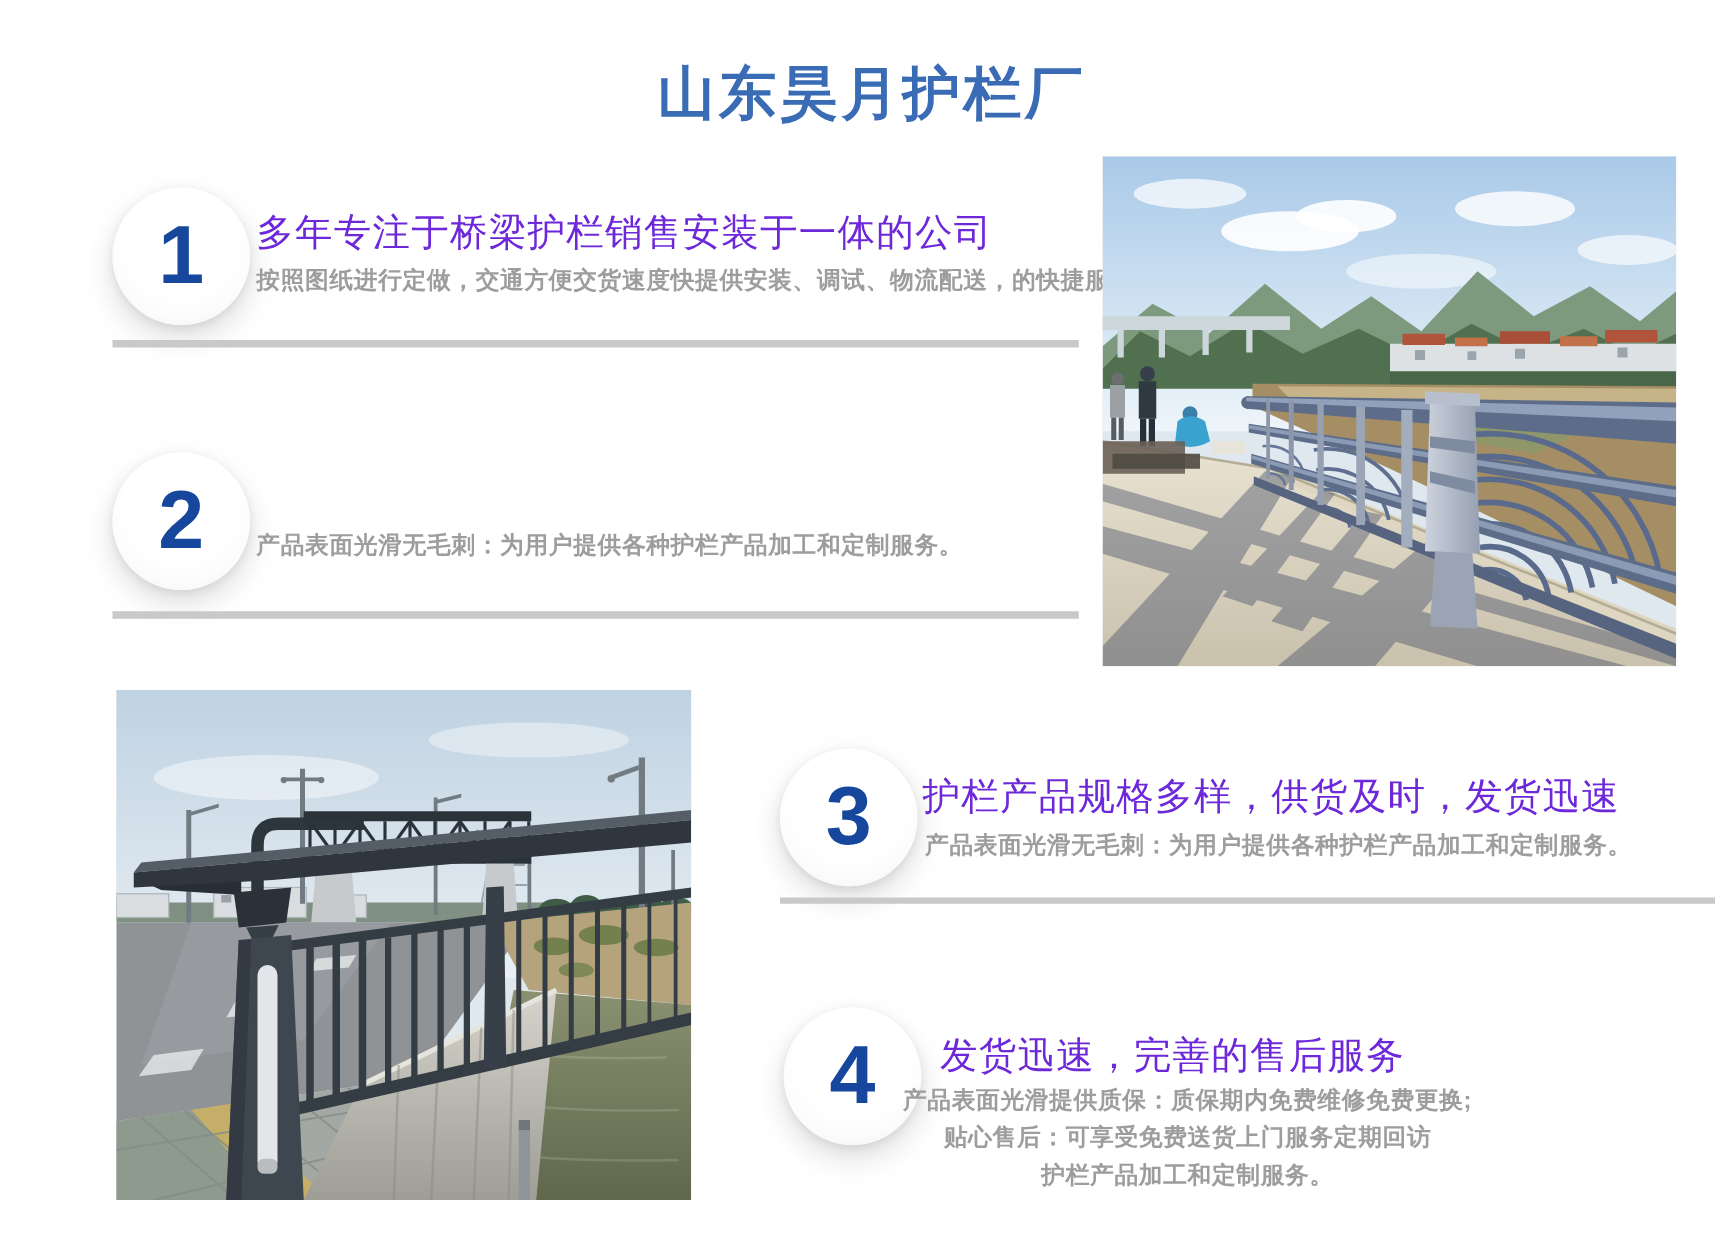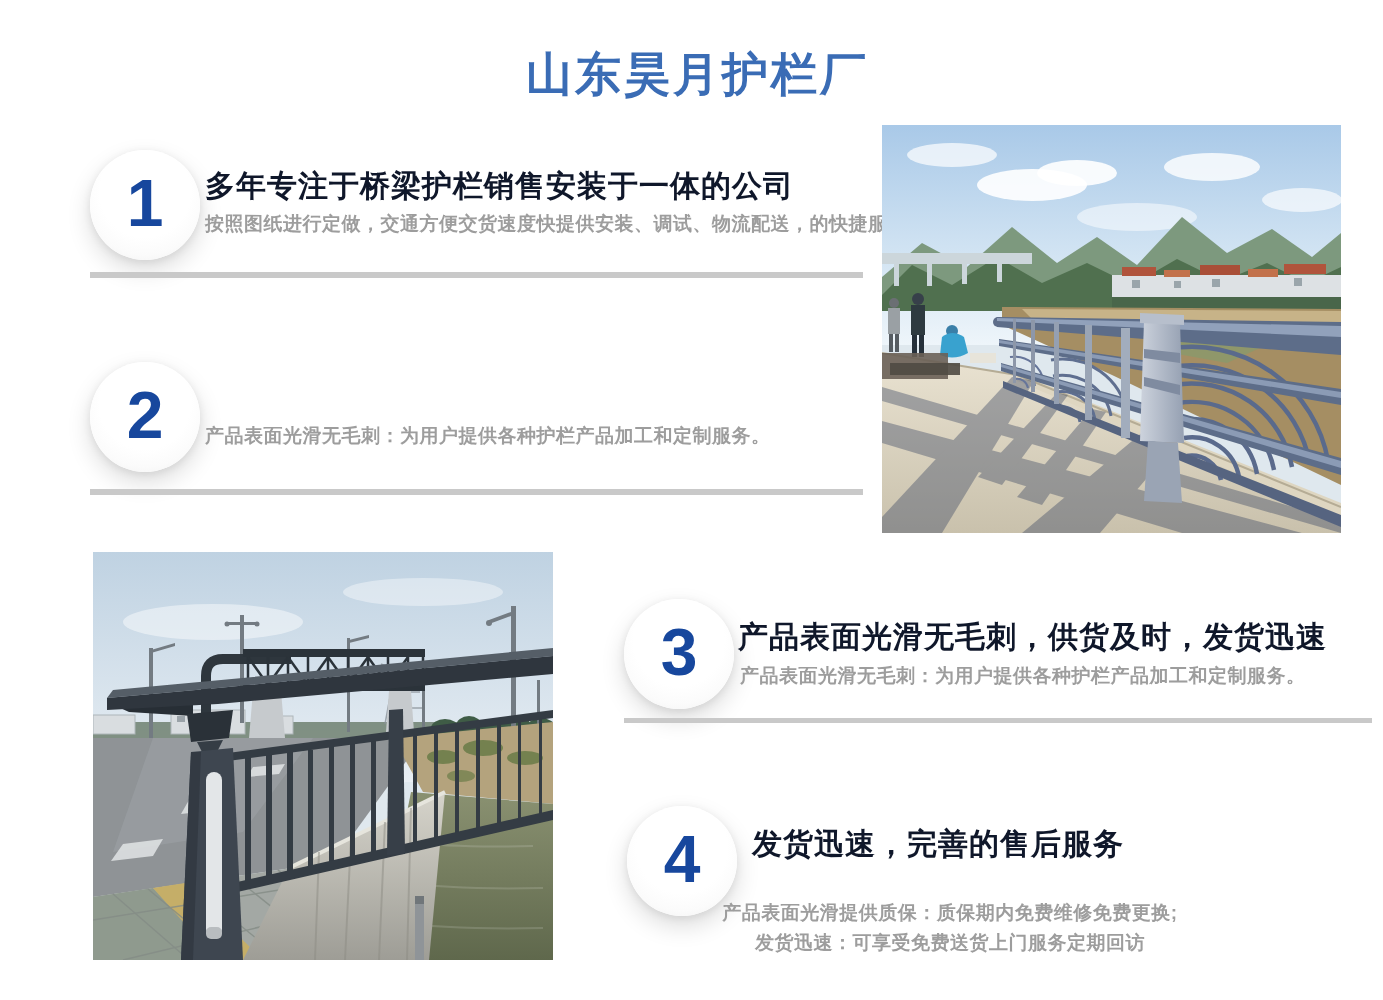--- a/index.html
+++ b/index.html
@@ -21,21 +21,21 @@
     background:radial-gradient(circle at 50% 38%,#ffffff 52%,#fbfbfb 72%,#ededed 100%);
     box-shadow:0 10px 24px rgba(0,0,0,.14),0 2px 8px rgba(0,0,0,.08);
     display:flex;align-items:center;justify-content:center;
   }
   .num-circle .num{
     font-size:66px;font-weight:bold;color:#17479d;line-height:1;
     transform:translateY(-2px);
   }
   .f-title{
     position:absolute;
-    font-size:30px;font-weight:bold;color:#0f172a;
+    font-size:30px;font-weight:normal;color:#6d28d9;
     letter-spacing:1px;white-space:nowrap;
   }
   .f-sub{
     position:absolute;
     font-size:19px;font-weight:bold;color:#9d9d9d;
     letter-spacing:.5px;white-space:nowrap;
   }
   .divider{
     position:absolute;height:6px;background:#c9c9c9;
   }
@@ -57,21 +57,21 @@
   .c3{left:624px;top:599px;}
   .t3{left:738px;top:617px;}
   .s3{left:740px;top:663px;}
   .d3{left:624px;top:718px;width:748px;height:5px;}
   
   .c4{left:627px;top:806px;}
   .t4{left:752px;top:824px;}
   .desc4{
     position:absolute;left:585px;top:866px;width:730px;
     text-align:center;font-size:19px;font-weight:bold;color:#9d9d9d;
-    line-height:30px;letter-spacing:.5px;margin-top:32px;
+    line-height:30px;letter-spacing:.5px;
   }
   
   .photo-top{left:882px;top:125px;width:459px;height:408px;}
   .photo-bottom{left:93px;top:552px;width:460px;height:408px;}
 </style>
 </head>
 <body>
 
 <div class="page">
 
@@ -86,31 +86,32 @@
 
   <div class="num-circle c2">
     <span class="num">2</span>
   </div>
   <div class="f-sub s2">产品表面光滑无毛刺：为用户提供各种护栏产品加工和定制服务。</div>
   <div class="divider d2"></div>
 
   <div class="num-circle c3">
     <span class="num">3</span>
   </div>
-  <div class="f-title t3">产品表面光滑无毛刺，供货及时，发货迅速</div>
+  <div class="f-title t3">护栏产品规格多样，供货及时，发货迅速</div>
   <div class="f-sub s3">产品表面光滑无毛刺：为用户提供各种护栏产品加工和定制服务。</div>
   <div class="divider d3"></div>
 
   <div class="num-circle c4">
     <span class="num">4</span>
   </div>
   <div class="f-title t4">发货迅速，完善的售后服务</div>
   <div class="desc4">
     <div>产品表面光滑提供质保：质保期内免费维修免费更换;</div>
-    <div>发货迅速：可享受免费送货上门服务定期回访</div>
+    <div>贴心售后：可享受免费送货上门服务定期回访</div>
+    <div>护栏产品加工和定制服务。</div>
   </div>
 
   <div class="photo photo-top">
     <svg viewBox="0 0 459 408" width="459" height="408">
       <defs>
         <linearGradient id="p1sky" x1="0" y1="0" x2="0" y2="1">
           <stop offset="0" stop-color="#a9c9e8"></stop>
             <stop offset=".55" stop-color="#cfe2f2"></stop>
             <stop offset="1" stop-color="#eef5fa"></stop>
         </linearGradient>

